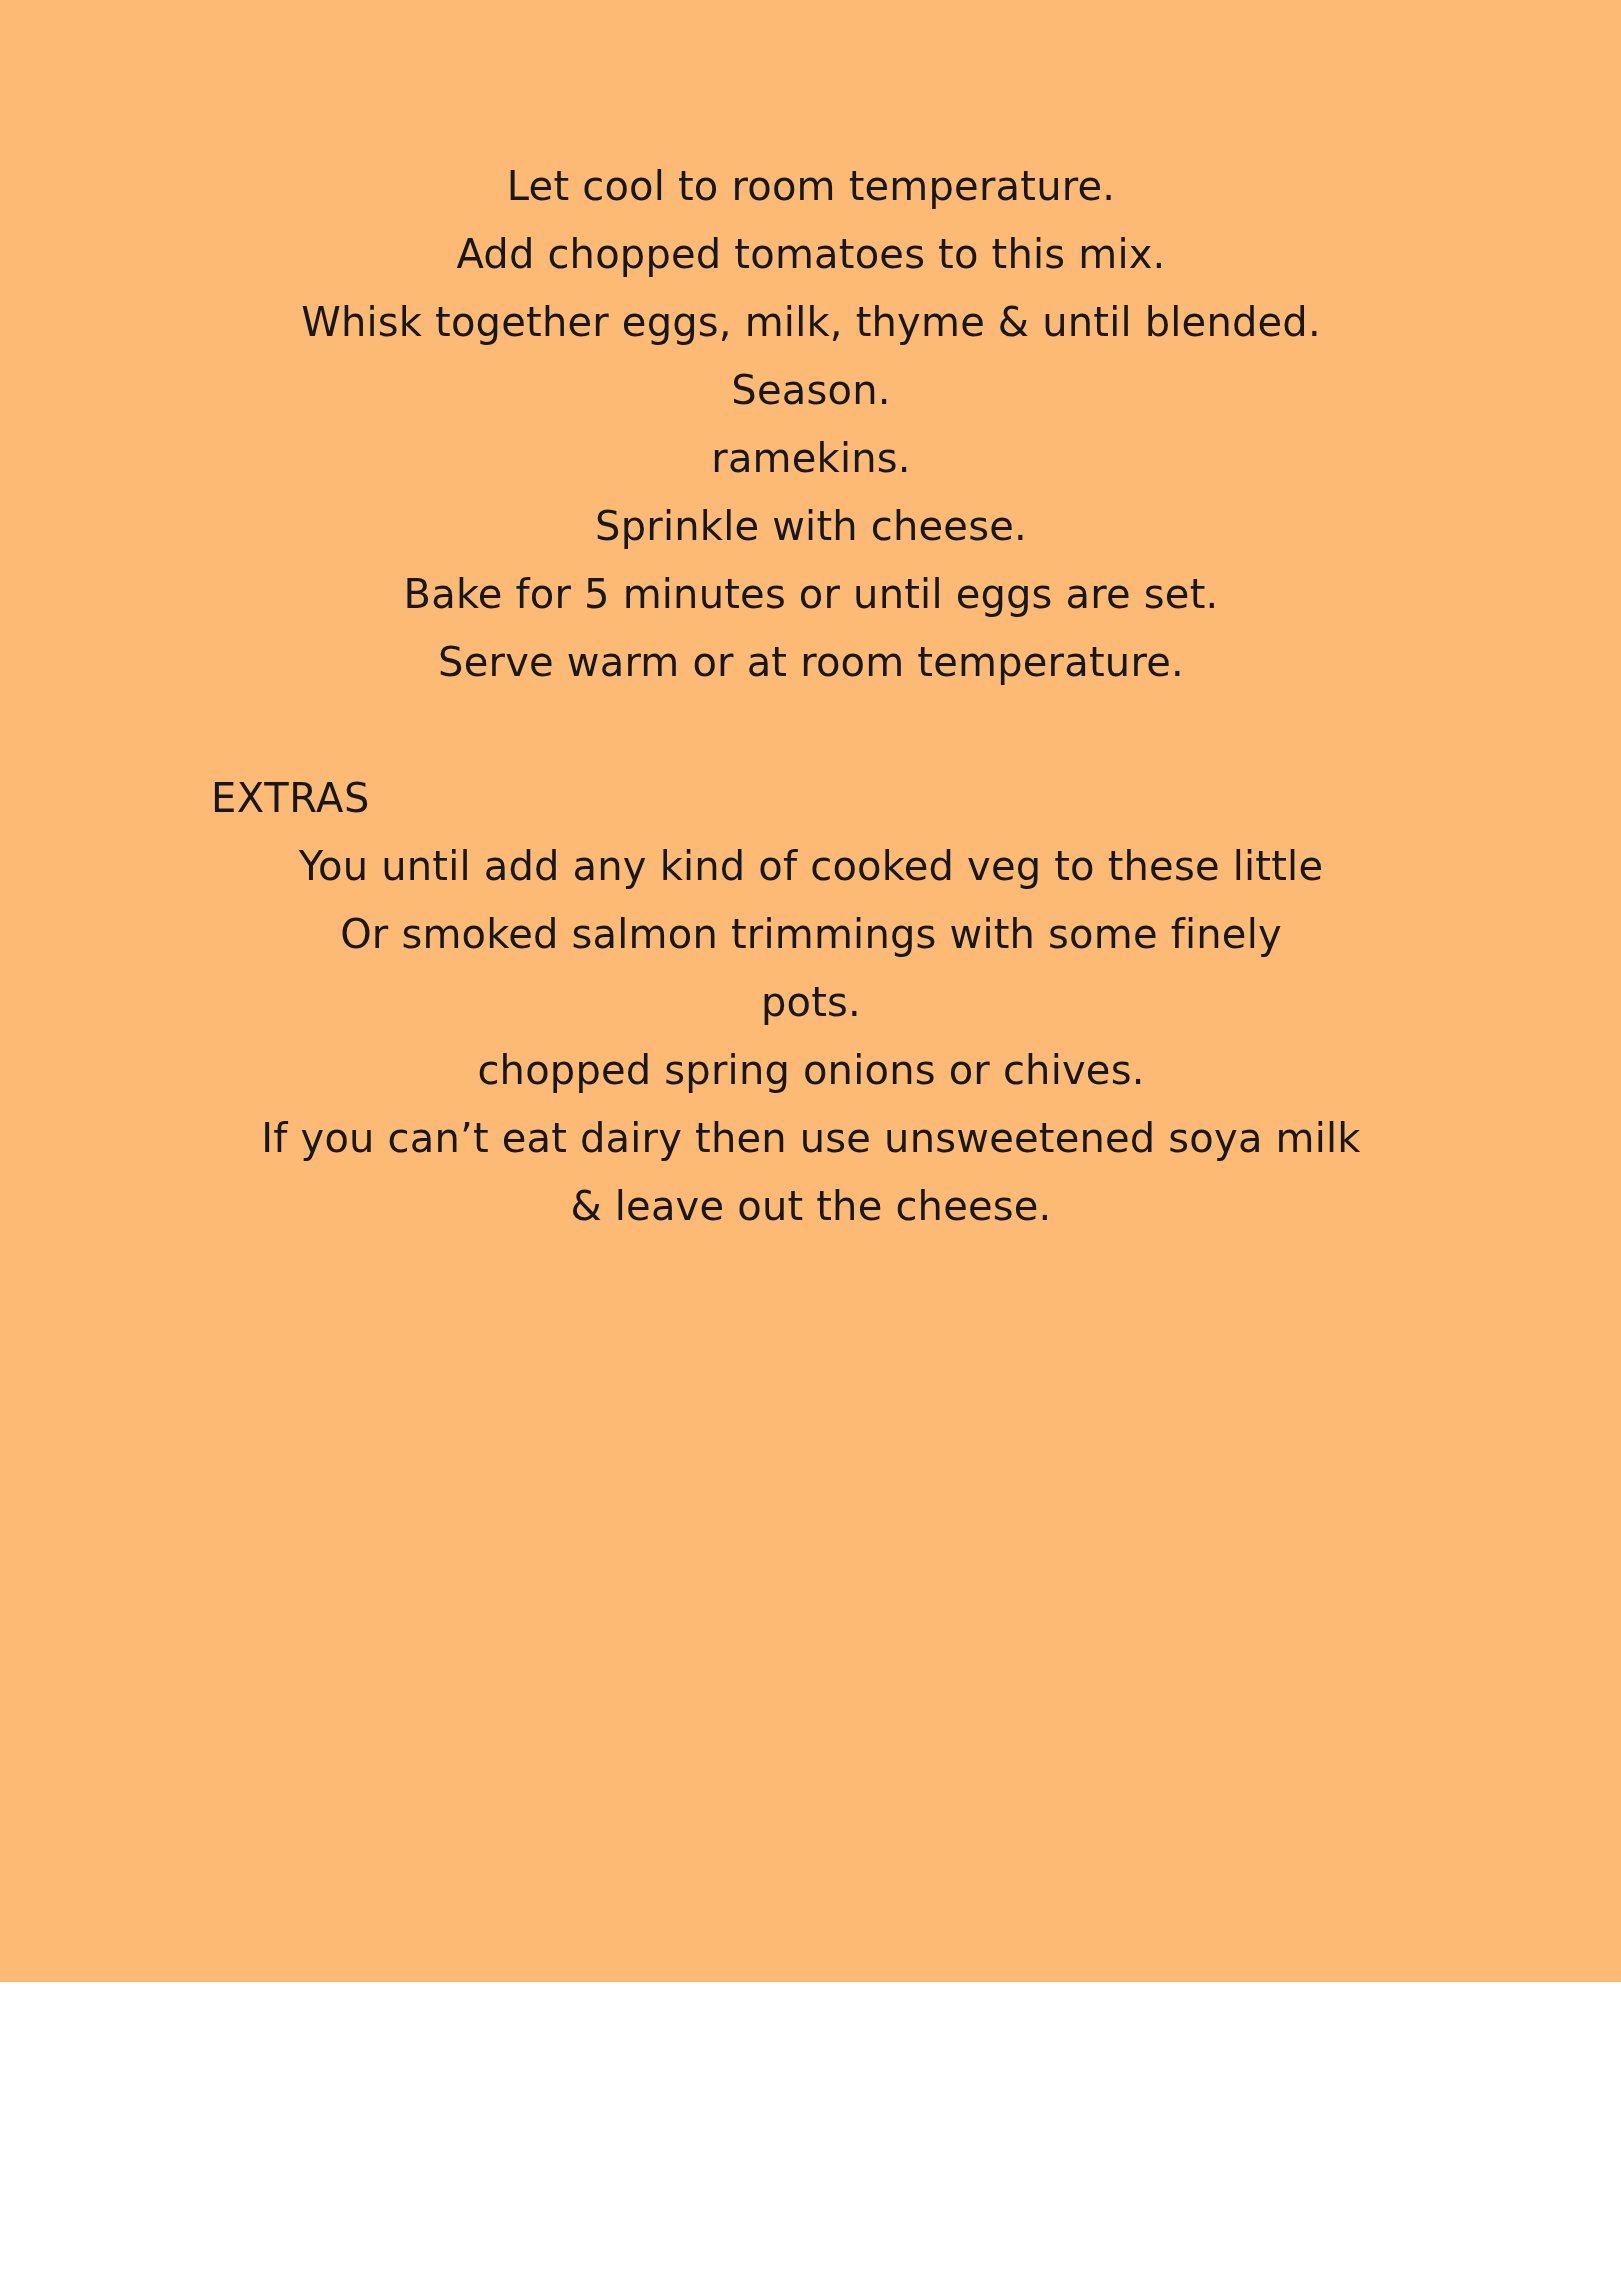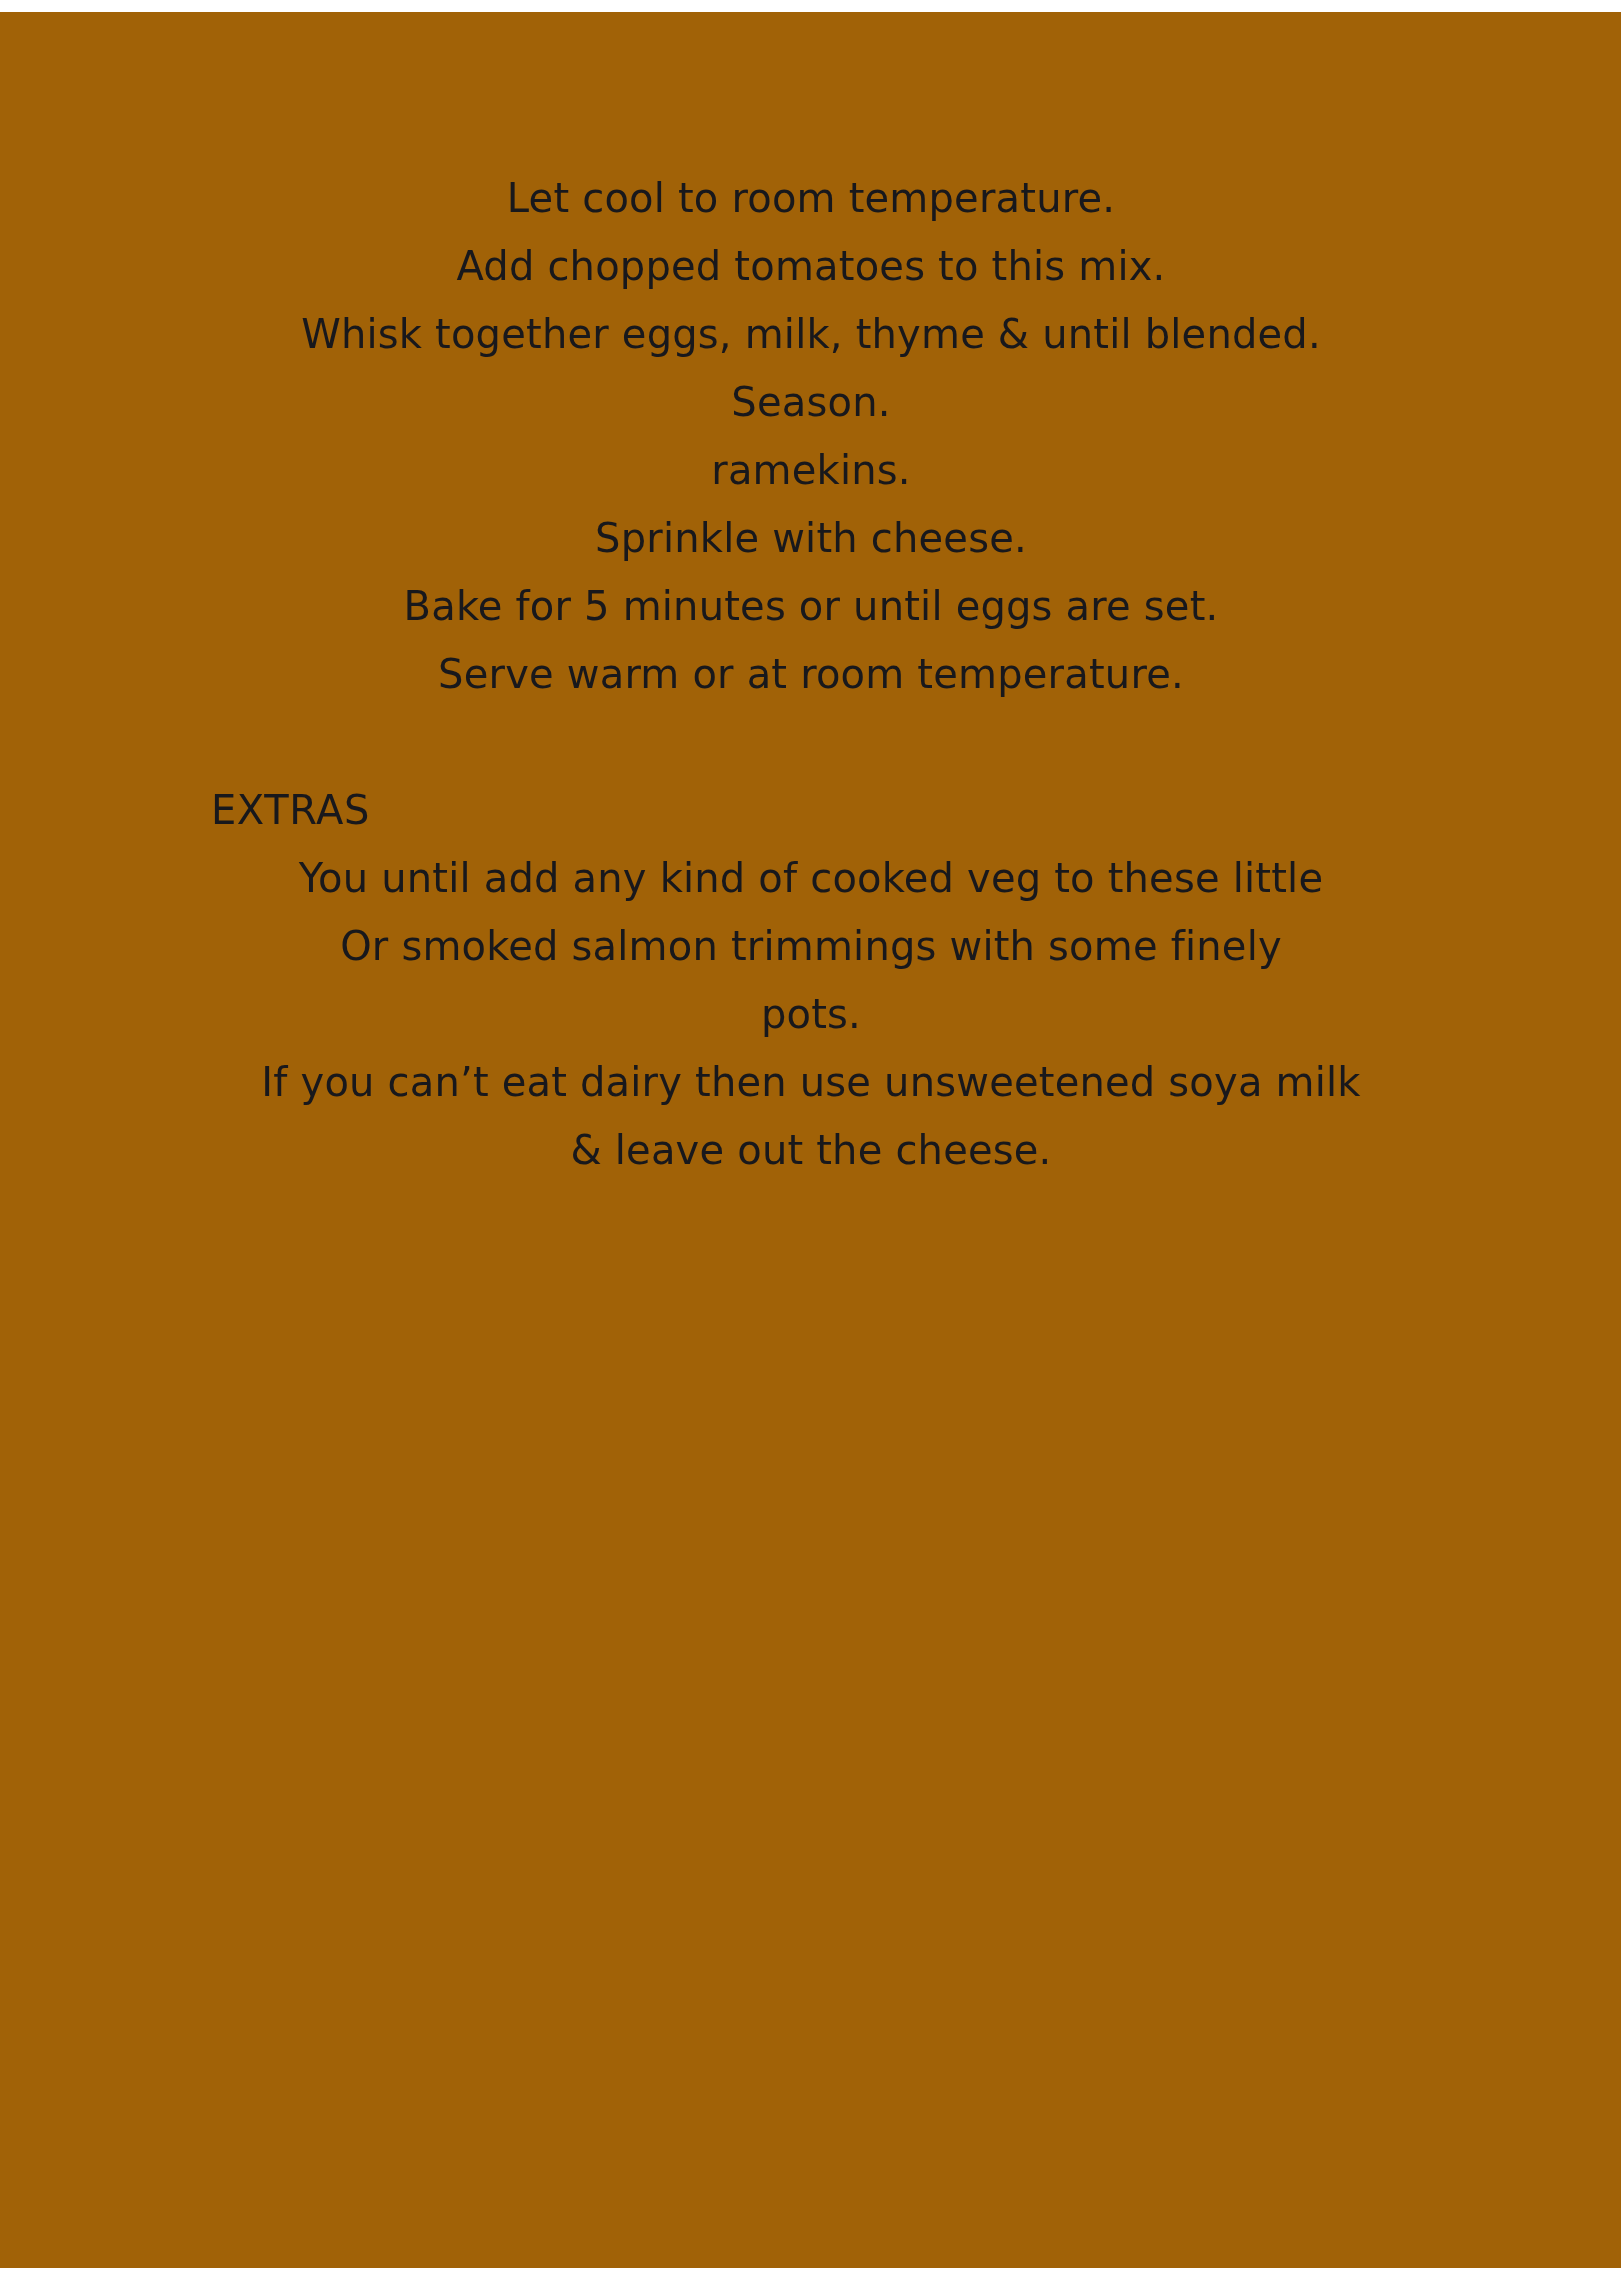--- a/index.html
+++ b/index.html
@@ -3,23 +3,23 @@
 <meta charset="utf-8">
 <style>
   html, body {
     margin: 0;
     padding: 0;
     background: #ffffff;
   }
   .page {
     position: relative;
     width: 1621px;
-    height: 2256px;
-    background: #a16207;
-    margin: 12px auto;
+    height: 1982px;
+    background: #fdba74;
+    margin: 0 auto;
     overflow: hidden;
   }
   .content {
     position: absolute;
     left: 211px;
     top: 152px;
     width: 1200px;
   }
   .recipe-line {
     font-family: "DejaVu Sans", sans-serif;
@@ -58,18 +58,19 @@
     <div class="recipe-line">Bake for 5 minutes or until eggs are set.</div>
     <div class="recipe-line">Serve warm or at room temperature.</div>
 
     <div class="blank-line"></div>
 
     <div class="section-heading">EXTRAS</div>
 
     <div class="recipe-line">You until add any kind of cooked veg to these little</div>
     <div class="recipe-line">Or smoked salmon trimmings with some finely</div>
     <div class="recipe-line">pots.</div>
+    <div class="recipe-line">chopped spring onions or chives.</div>
     <div class="recipe-line">If you can’t eat dairy then use unsweetened soya milk</div>
     <div class="recipe-line">&amp; leave out the cheese.</div>
 
   </div>
 </div>
 
 
 </body></html>

